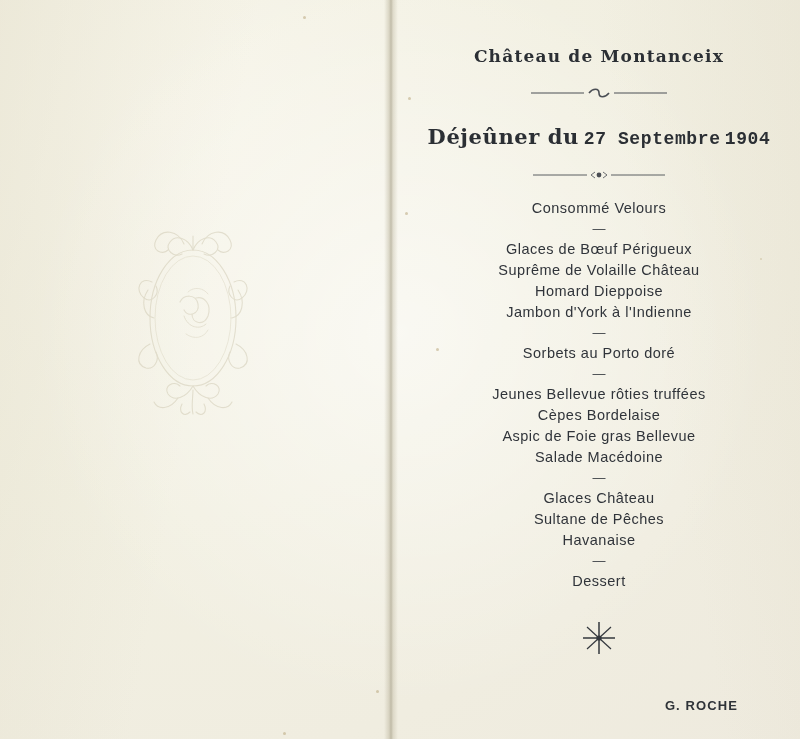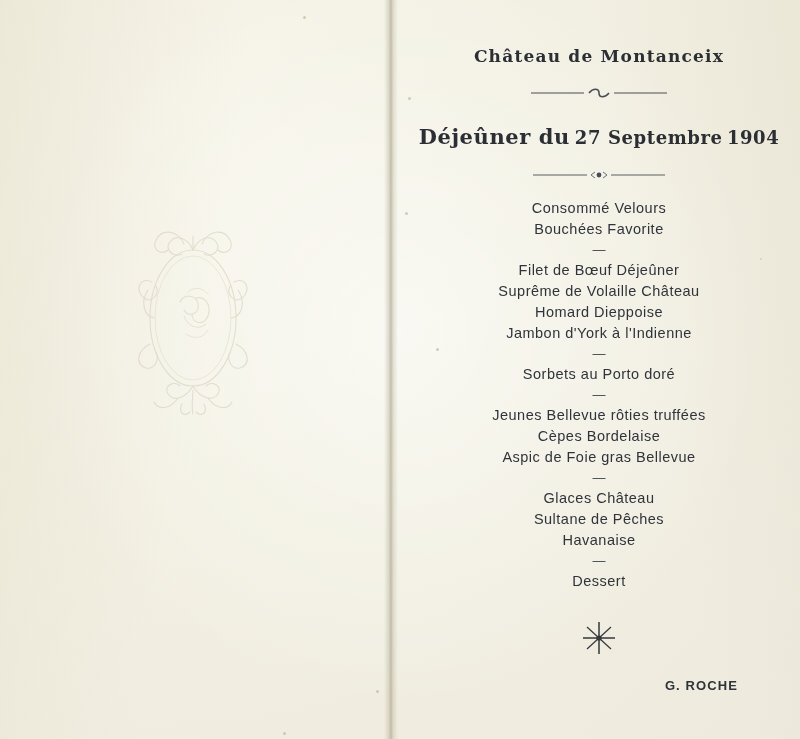--- a/index.html
+++ b/index.html
@@ -103,20 +103,21 @@
     top: 124px;
     font-family: "DejaVu Serif", serif;
     font-weight: bold;
     font-size: 21px;
     letter-spacing: 0.6px;
     color: #2b2f34;
     white-space: nowrap;
   }
   #date-line .small-date {
     font-size: 18px;
+    font-family: Liberation Mono, monospace;
   }
 
   #rule-mid {
     position: absolute;
     left: 131px;
     top: 168px;
     width: 140px;
     height: 14px;
   }
 
@@ -150,21 +151,21 @@
     position: absolute;
     left: 0; right: 0;
     top: 618px;
     height: 40px;
   }
   #star-mark svg { display: inline-block; }
 
   #signature {
     position: absolute;
     right: 62px;
-    top: 678px;
+    top: 698px;
     font-family: "Liberation Sans", sans-serif;
     font-weight: bold;
     font-size: 13px;
     letter-spacing: 1.1px;
     color: #2f3338;
   }
 
   
   .speck {
     position: absolute;
@@ -245,41 +246,41 @@
         <circle cx="70" cy="7" r="2.4" fill="#4a4e54"></circle>
         <path d="M62 7 L66 4 M62 7 L66 10" stroke="#4a4e54" stroke-width="0.8"></path>
         <path d="M78 7 L74 4 M78 7 L74 10" stroke="#4a4e54" stroke-width="0.8"></path>
       </svg>
     </div>
 
     <div id="courses">
 
       <div class="course-group">
         <div class="dish">Consommé  Velours</div>
-        <div class="dish">Bouchées Favorite</div>
-      </div>
-      <div class="sep">—</div>
-
-      <div class="course-group">
-        <div class="dish">Filet de Bœuf Déjeûner</div>
+      </div>
+      <div class="sep">—</div>
+
+      <div class="course-group">
+        <div class="dish">Glaces de Bœuf Périgueux</div>
         <div class="dish">Suprême de Volaille Château</div>
         <div class="dish">Homard  Dieppoise</div>
         <div class="dish">Jambon  d'York à l'Indienne</div>
       </div>
       <div class="sep">—</div>
 
       <div class="course-group">
         <div class="dish">Sorbets au Porto doré</div>
       </div>
       <div class="sep">—</div>
 
       <div class="course-group">
         <div class="dish">Jeunes Bellevue rôties  truffées</div>
         <div class="dish">Cèpes Bordelaise</div>
         <div class="dish">Aspic de Foie gras Bellevue</div>
+        <div class="dish">Salade Macédoine</div>
       </div>
       <div class="sep">—</div>
 
       <div class="course-group">
         <div class="dish">Glaces Château</div>
         <div class="dish">Sultane de Pêches</div>
         <div class="dish">Havanaise</div>
       </div>
       <div class="sep">—</div>
 

